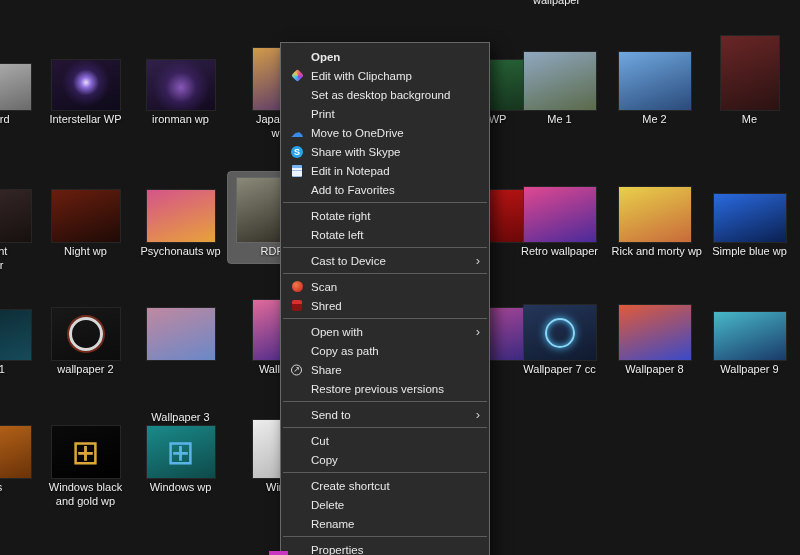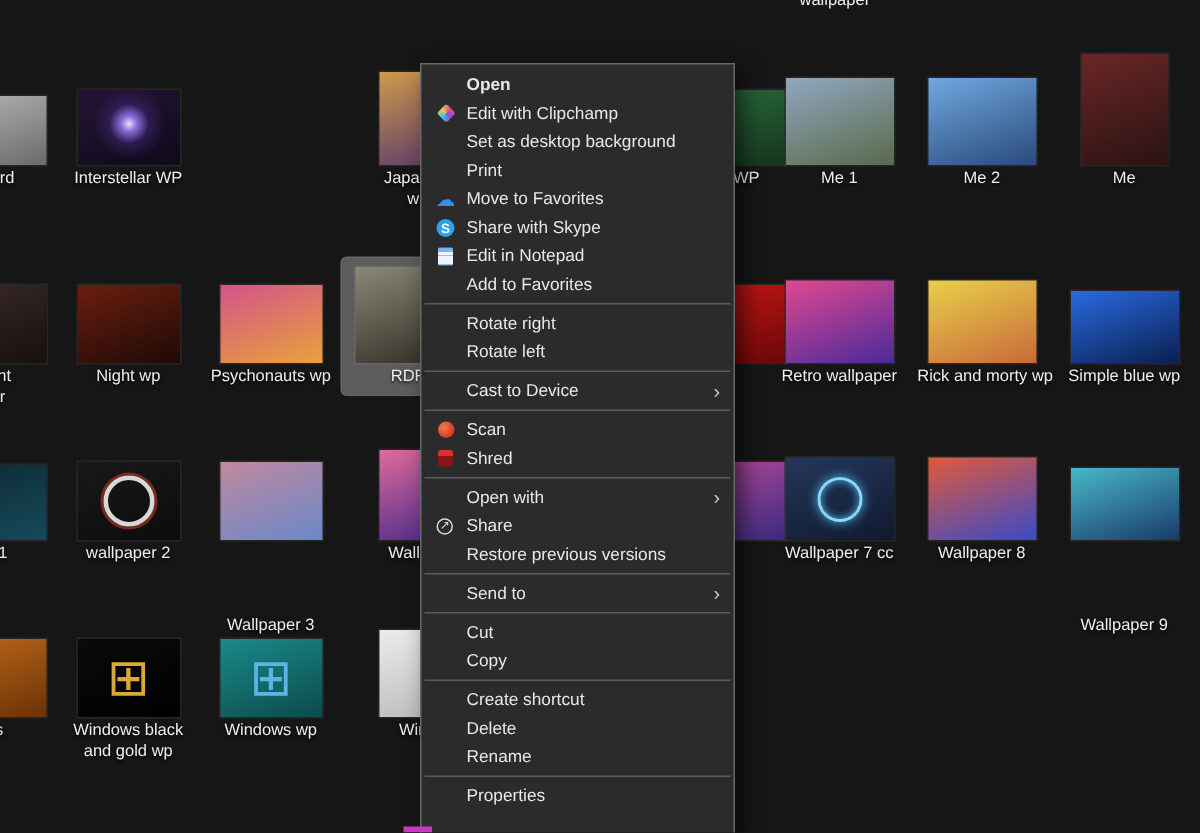--- a/index.html
+++ b/index.html
@@ -102,20 +102,26 @@
         <div class="thumb" style="width: 70px; height: 46px; background: linear-gradient(160deg, rgb(184, 184, 184), rgb(106, 106, 106));"></div>
       </div>
       <div class="tile-label">board</div>
     </div>
     <div class="tile" style="left: 38px; top: 40px;">
       <div class="thumb-wrap">
         <div class="thumb starburst" style="width: 68px; height: 50px; background: linear-gradient(160deg, rgb(36, 20, 52), rgb(14, 10, 26));"></div>
       </div>
       <div class="tile-label">Interstellar WP</div>
     </div>
+    <div class="tile" style="left: 133px; top: 40px;">
+      <div class="thumb-wrap">
+        <div class="thumb glowpurple" style="width: 68px; height: 50px; background: linear-gradient(160deg, rgb(49, 32, 74), rgb(18, 10, 30));"></div>
+      </div>
+      <div class="tile-label">ironman wp</div>
+    </div>
     <div class="tile" style="left: 228px; top: 40px;">
       <div class="thumb-wrap">
         <div class="thumb" style="width: 46px; height: 62px; background: linear-gradient(160deg, rgb(208, 154, 74), rgb(90, 58, 106));"></div>
       </div>
       <div class="tile-label">Japan a
 w</div>
     </div>
     <div class="tile" style="left: 450px; top: 40px;">
       <div class="thumb-wrap">
         <div class="thumb" style="width: 50px; height: 50px; background: linear-gradient(160deg, rgb(42, 106, 58), rgb(22, 52, 30));"></div>
@@ -224,21 +230,21 @@
         <div class="thumb portal" style="width: 72px; height: 55px; background: linear-gradient(160deg, rgb(36, 54, 90), rgb(16, 26, 46));"></div>
       </div>
       <div class="tile-label">Wallpaper 7 cc</div>
     </div>
     <div class="tile" style="left: 607px; top: 290px;">
       <div class="thumb-wrap">
         <div class="thumb" style="width: 72px; height: 55px; background: linear-gradient(160deg, rgb(224, 90, 58), rgb(58, 74, 200));"></div>
       </div>
       <div class="tile-label">Wallpaper 8</div>
     </div>
-    <div class="tile" style="left: 702px; top: 290px; gap: 48px;">
+    <div class="tile" style="left: 702px; top: 290px;">
       <div class="thumb-wrap">
         <div class="thumb" style="width: 72px; height: 48px; background: linear-gradient(160deg, rgb(72, 184, 200), rgb(26, 58, 106));"></div>
       </div>
       <div class="tile-label">Wallpaper 9</div>
     </div>
     <div class="tile" style="left: -52px; top: 408px;">
       <div class="thumb-wrap">
         <div class="thumb" style="width: 70px; height: 52px; background: linear-gradient(160deg, rgb(192, 106, 26), rgb(106, 50, 8));"></div>
       </div>
       <div class="tile-label">ws</div>
@@ -274,21 +280,21 @@
       <span class="mi-label">Edit with Clipchamp</span>
     </div>
     <div class="menu-item">
       <span class="mi-label">Set as desktop background</span>
     </div>
     <div class="menu-item">
       <span class="mi-label">Print</span>
     </div>
     <div class="menu-item">
       <span class="mi-icon onedrive-icon"></span>
-      <span class="mi-label">Move to Favorites</span>
+      <span class="mi-label">Move to OneDrive</span>
     </div>
     <div class="menu-item">
       <span class="mi-icon skype-icon"></span>
       <span class="mi-label">Share with Skype</span>
     </div>
     <div class="menu-item">
       <span class="mi-icon notepad-icon"></span>
       <span class="mi-label">Edit in Notepad</span>
     </div>
     <div class="menu-item">
@@ -314,20 +320,23 @@
     <div class="menu-item">
       <span class="mi-icon shred-icon"></span>
       <span class="mi-label">Shred</span>
     </div>
     <div class="menu-sep"></div>
     <div class="menu-item">
       <span class="mi-label">Open with</span>
       <span class="mi-arrow">›</span>
     </div>
     <div class="menu-item">
+      <span class="mi-label">Copy as path</span>
+    </div>
+    <div class="menu-item">
       <span class="mi-icon share-icon"></span>
       <span class="mi-label">Share</span>
     </div>
     <div class="menu-item">
       <span class="mi-label">Restore previous versions</span>
     </div>
     <div class="menu-sep"></div>
     <div class="menu-item">
       <span class="mi-label">Send to</span>
       <span class="mi-arrow">›</span>

